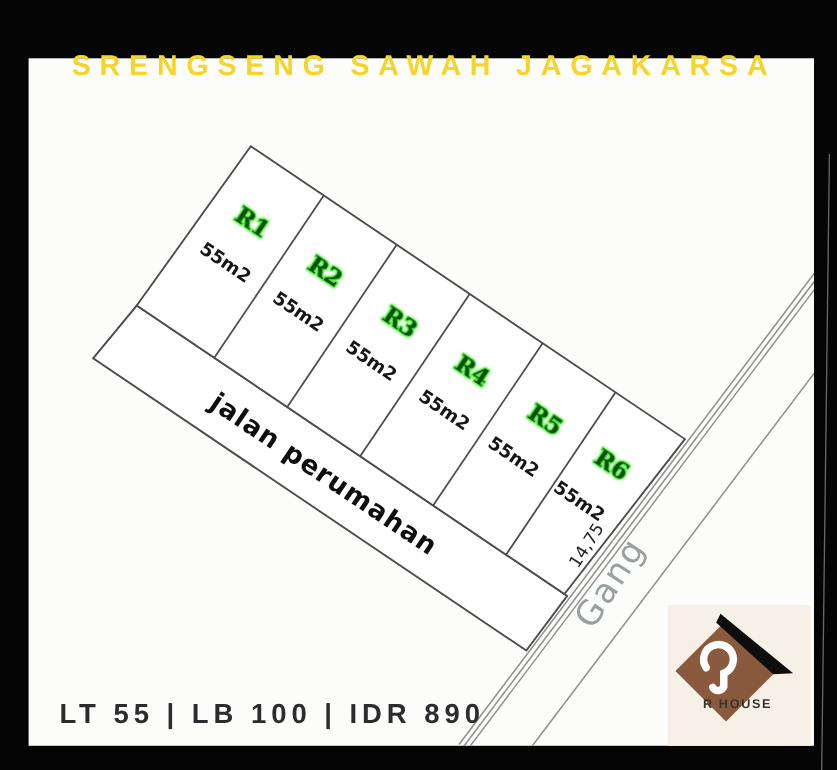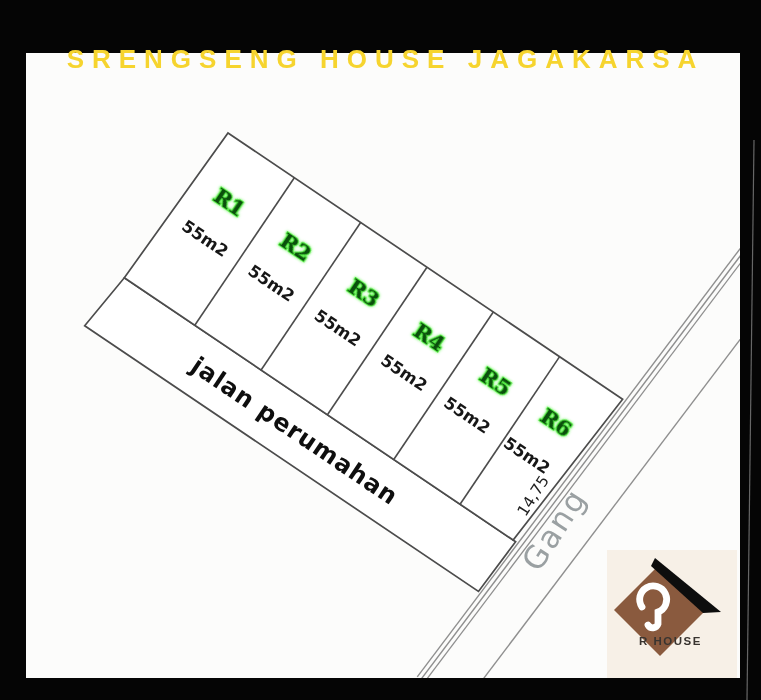--- a/index.html
+++ b/index.html
@@ -107,22 +107,23 @@
 
         <text class="alley-label" transform="translate(503,146) rotate(-91)">Gang</text>
 
         <text class="dim-label" transform="translate(461,130) rotate(-91)">14,75</text>
       </g>
     </g>
 
     <line x1="754" y1="140" x2="747" y2="700" stroke="#666" stroke-width="1.2"></line>
   </svg>
 
-  <div class="title">SRENGSENG HOUSE JAGAKARSA</div>
+  <div class="title">SRENGSENG SAWAH JAGAKARSA</div>
 
+  <div class="footer">LT 55 | LB 100 | IDR 890</div>
 
   <div class="logo-card">
     <svg class="logo-svg" viewBox="0 0 130 128">
       <polygon points="7,60 53,14 99,60 53,106" fill="#8a5a3e"></polygon>
       <polygon points="48,8 114,62 96,63 44,16" fill="#0d0d0d"></polygon>
       <path d="M 35,57 A 13.5,13.5 0 1 1 51,62 L 51,74 A 5.5,5.5 0 0 1 41,75" fill="none" stroke="#ffffff" stroke-width="6.8" stroke-linecap="round"></path>
     </svg>
     <div class="logo-word">R HOUSE</div>
   </div>
 </div>

